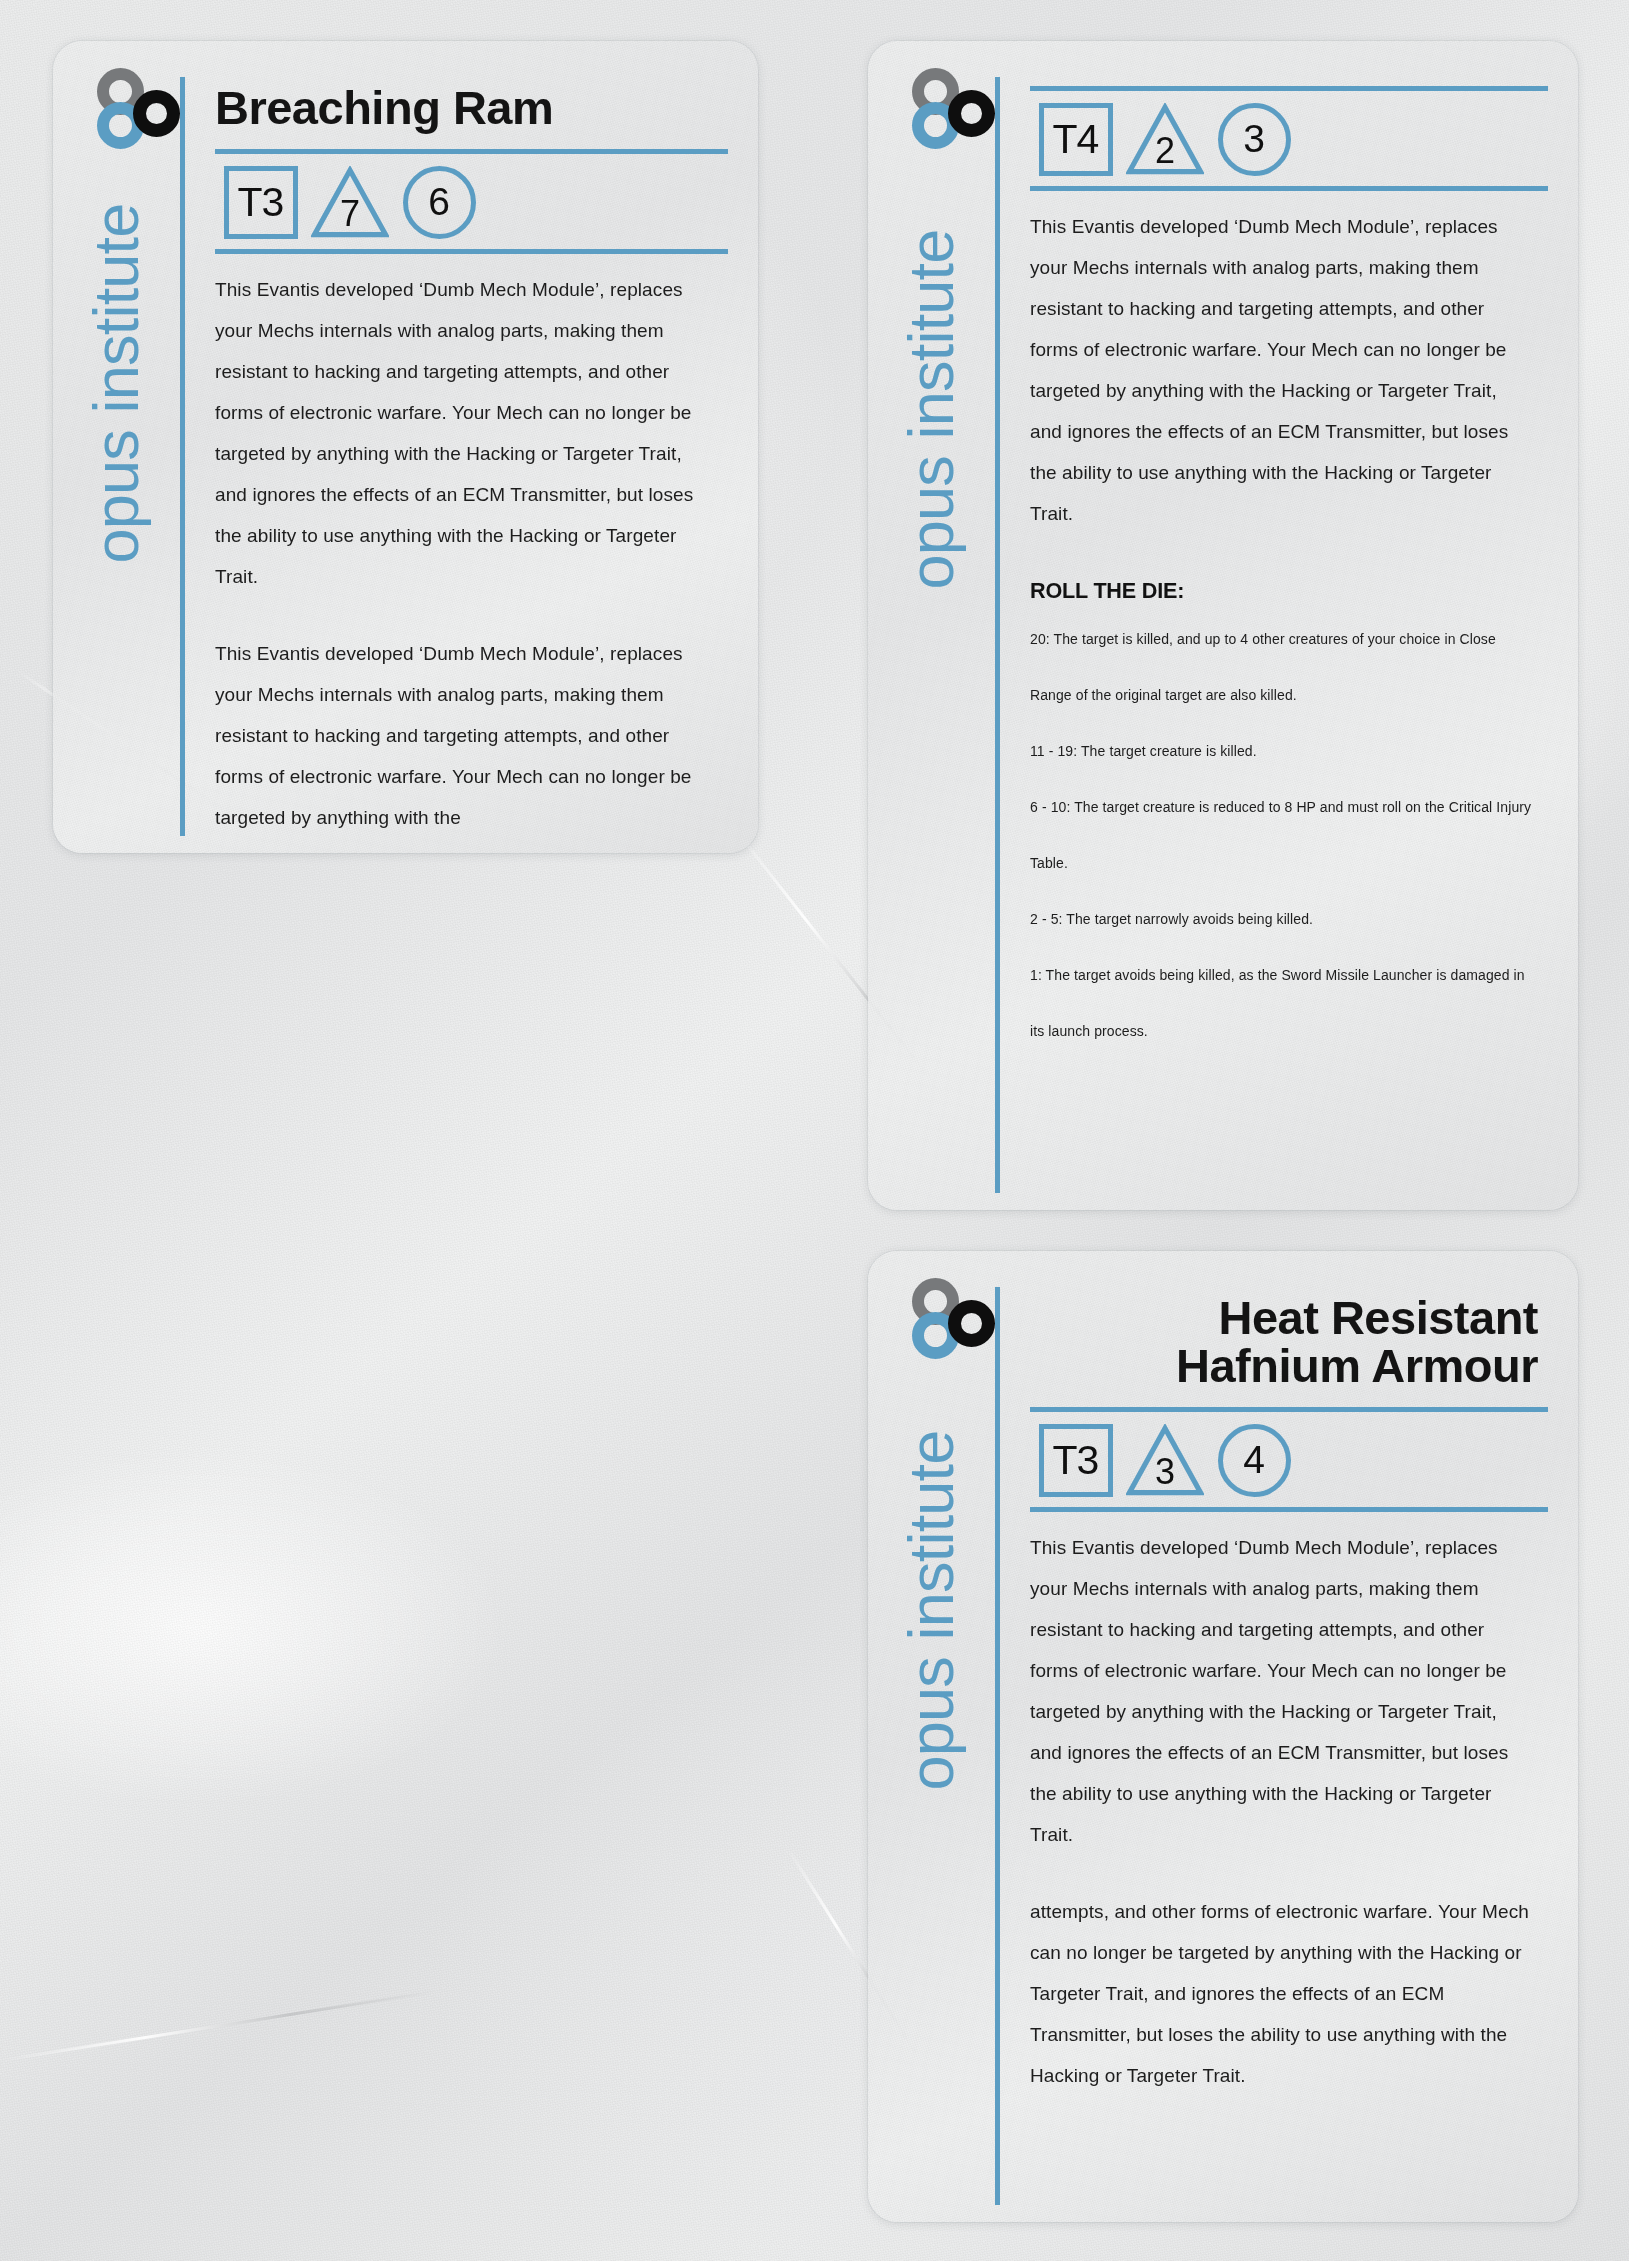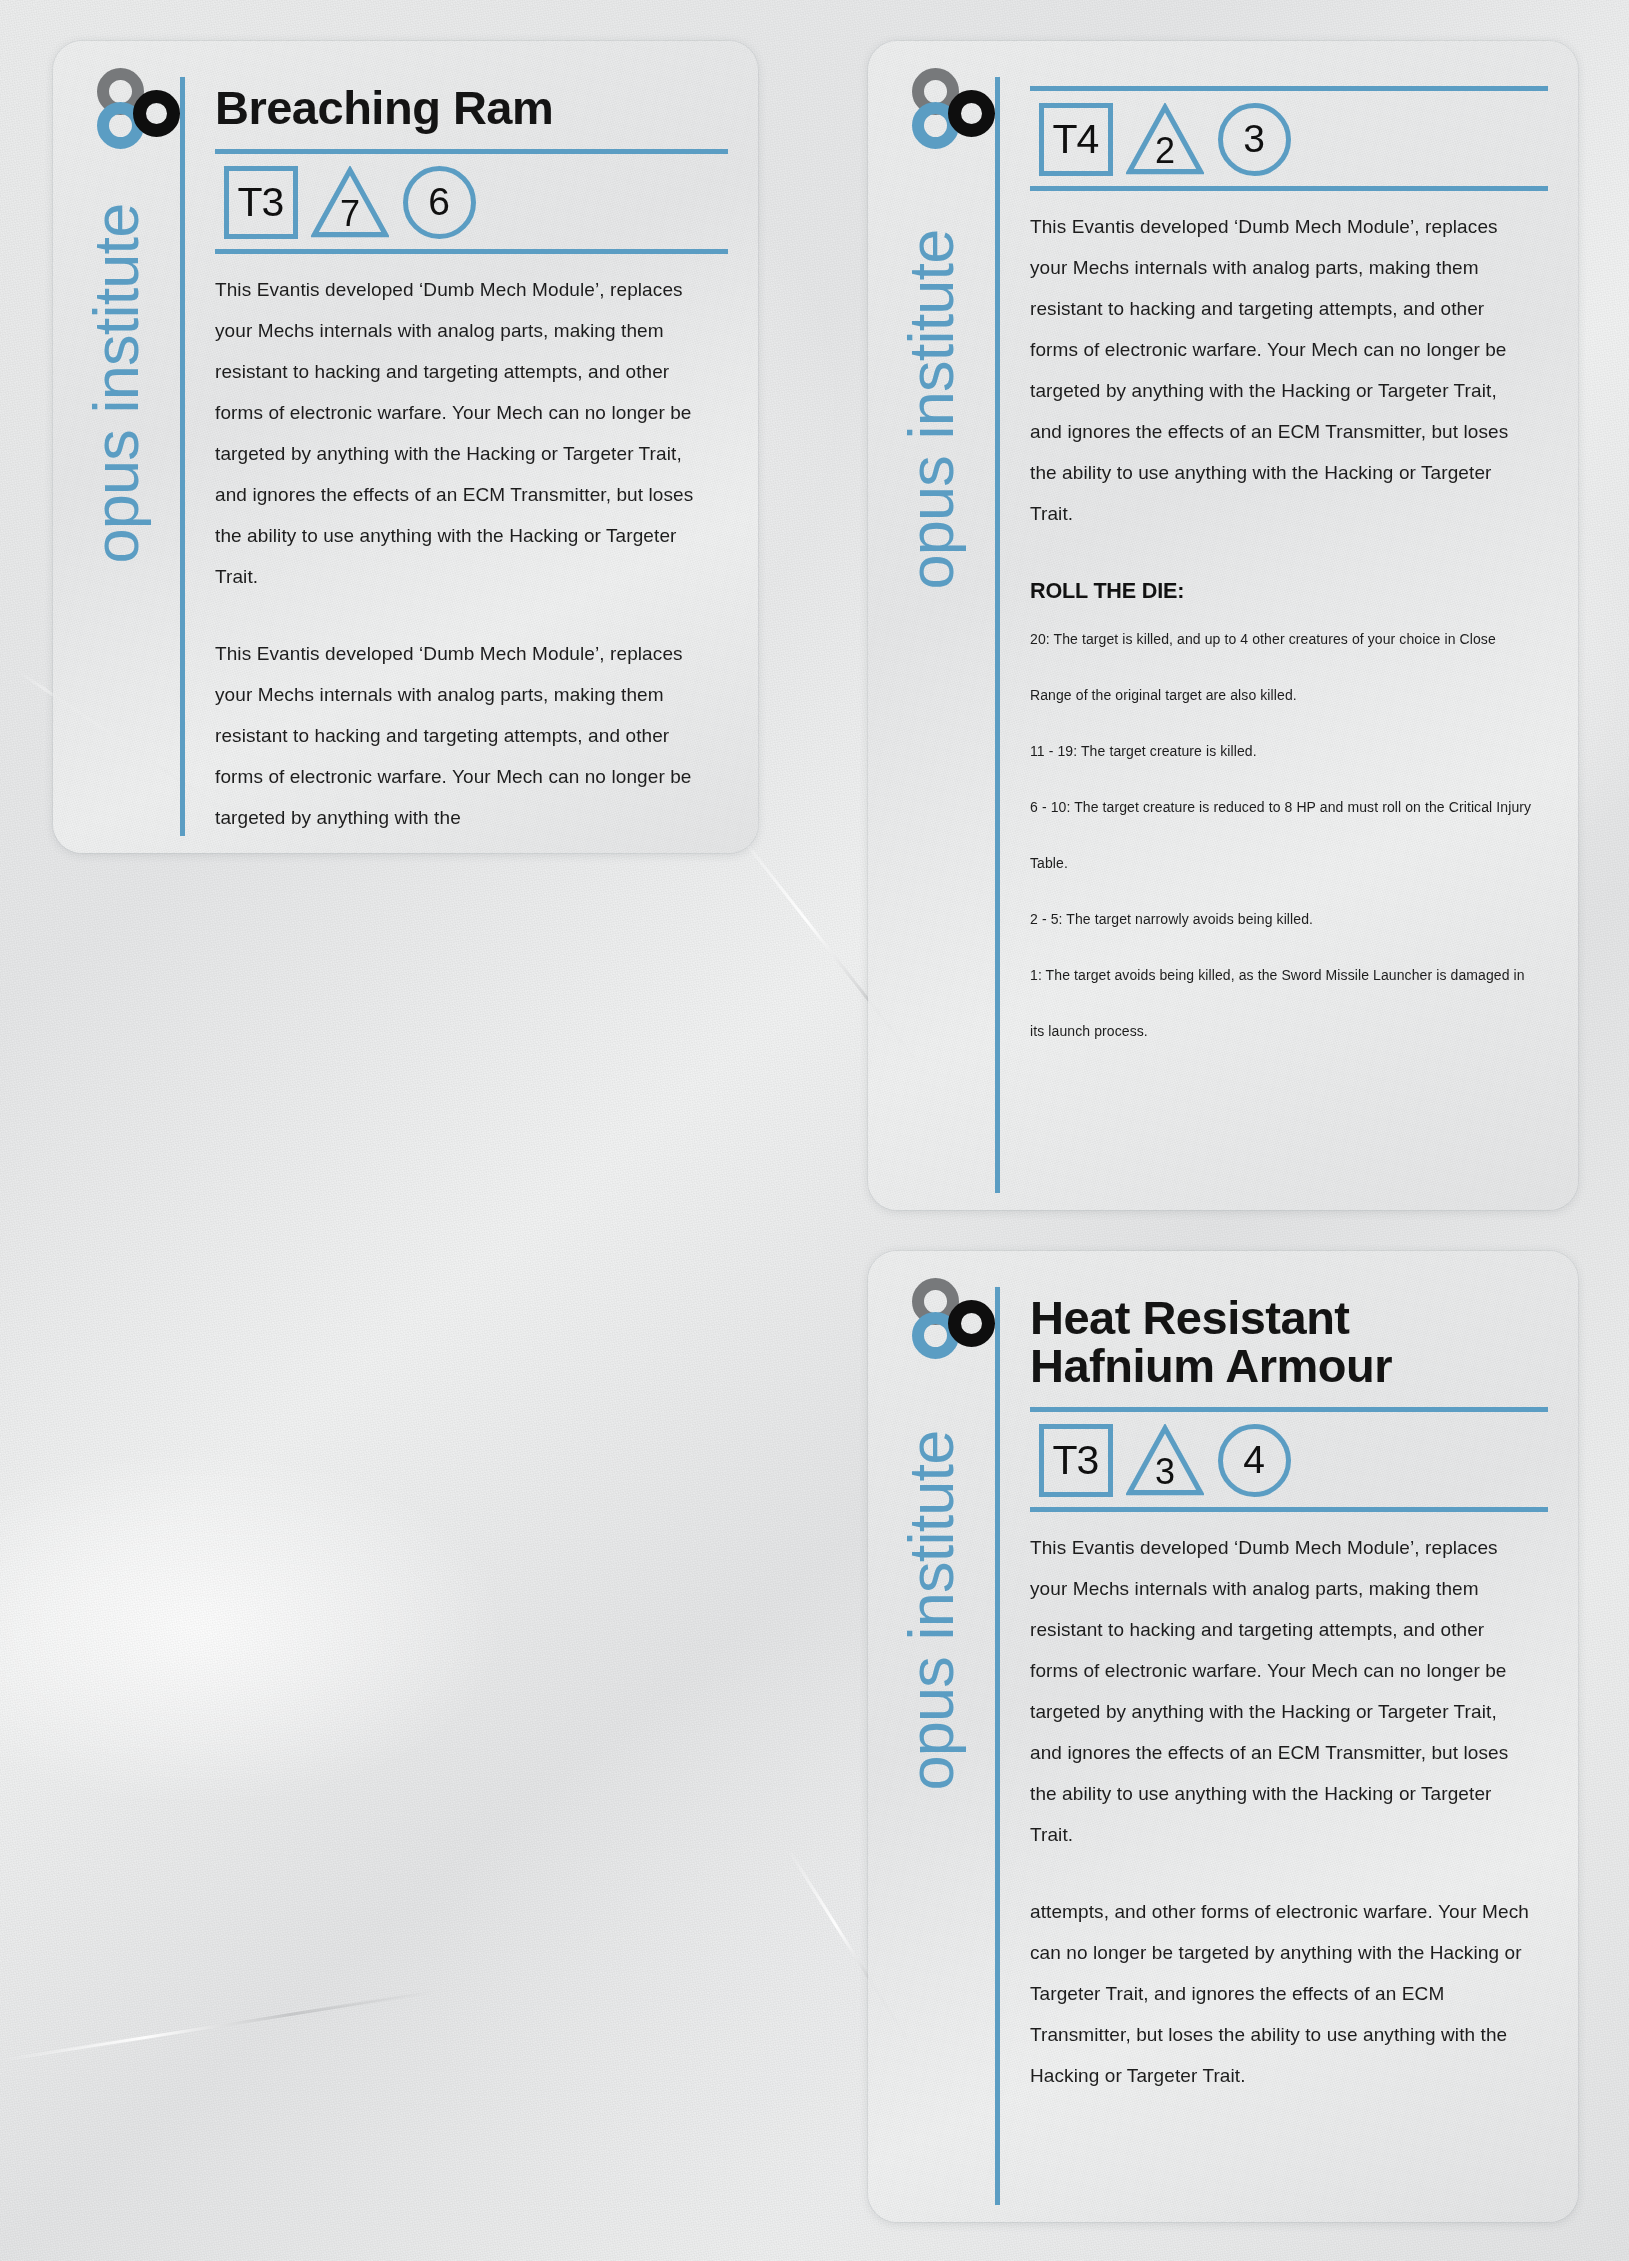--- a/index.html
+++ b/index.html
@@ -306,21 +306,21 @@
   <div class="brand-rail">
     <div class="logo-stack">
       <div class="ring ring-grey"></div>
       <div class="ring ring-blue"></div>
       <div class="ring ring-black"></div>
     </div>
     <div class="brand-text" style="top:271px;">opus institute</div>
   </div>
 
   <div class="card-col">
-    <div class="card-title" style="max-width:508px;">Heat Resistant Hafnium Armour</div>
+    <div class="card-title" style="max-width:508px;text-align:right;">Heat Resistant Hafnium Armour</div>
     <div class="title-rule"></div>
 
     <div class="stats-row">
       <div class="badge-square">T3</div>
       <div class="badge-triangle">
         <svg viewBox="0 0 92 86">
           <polygon points="46,5 88,81 4,81" fill="none" stroke="#5b9dc3" stroke-width="6" stroke-linejoin="miter"></polygon>
         </svg>
         <span>3</span>
       </div>

